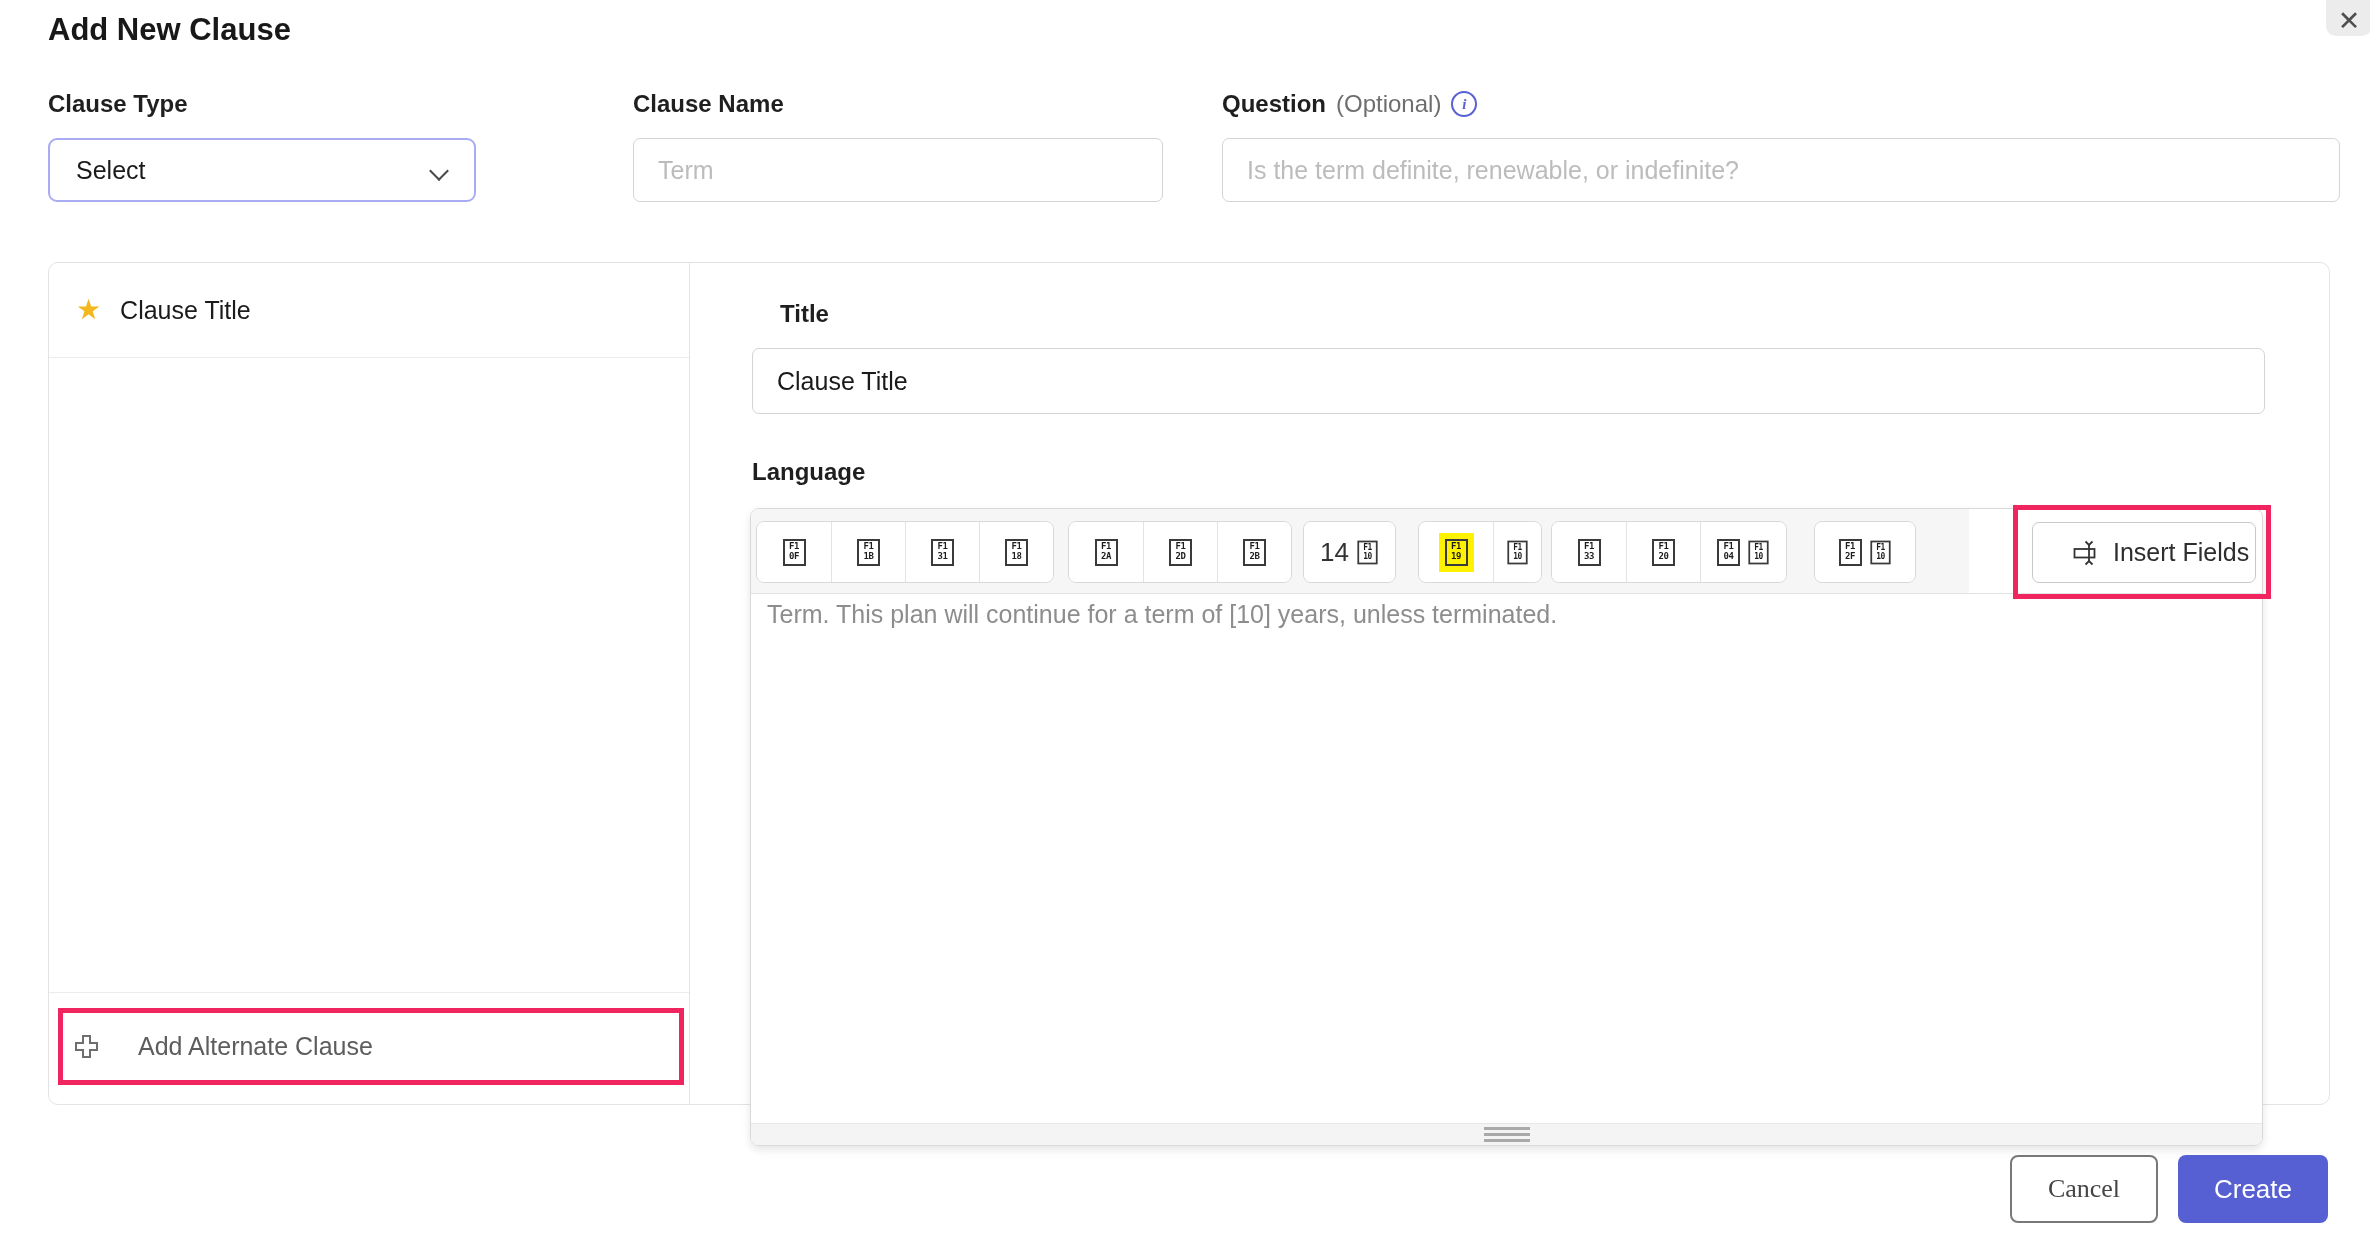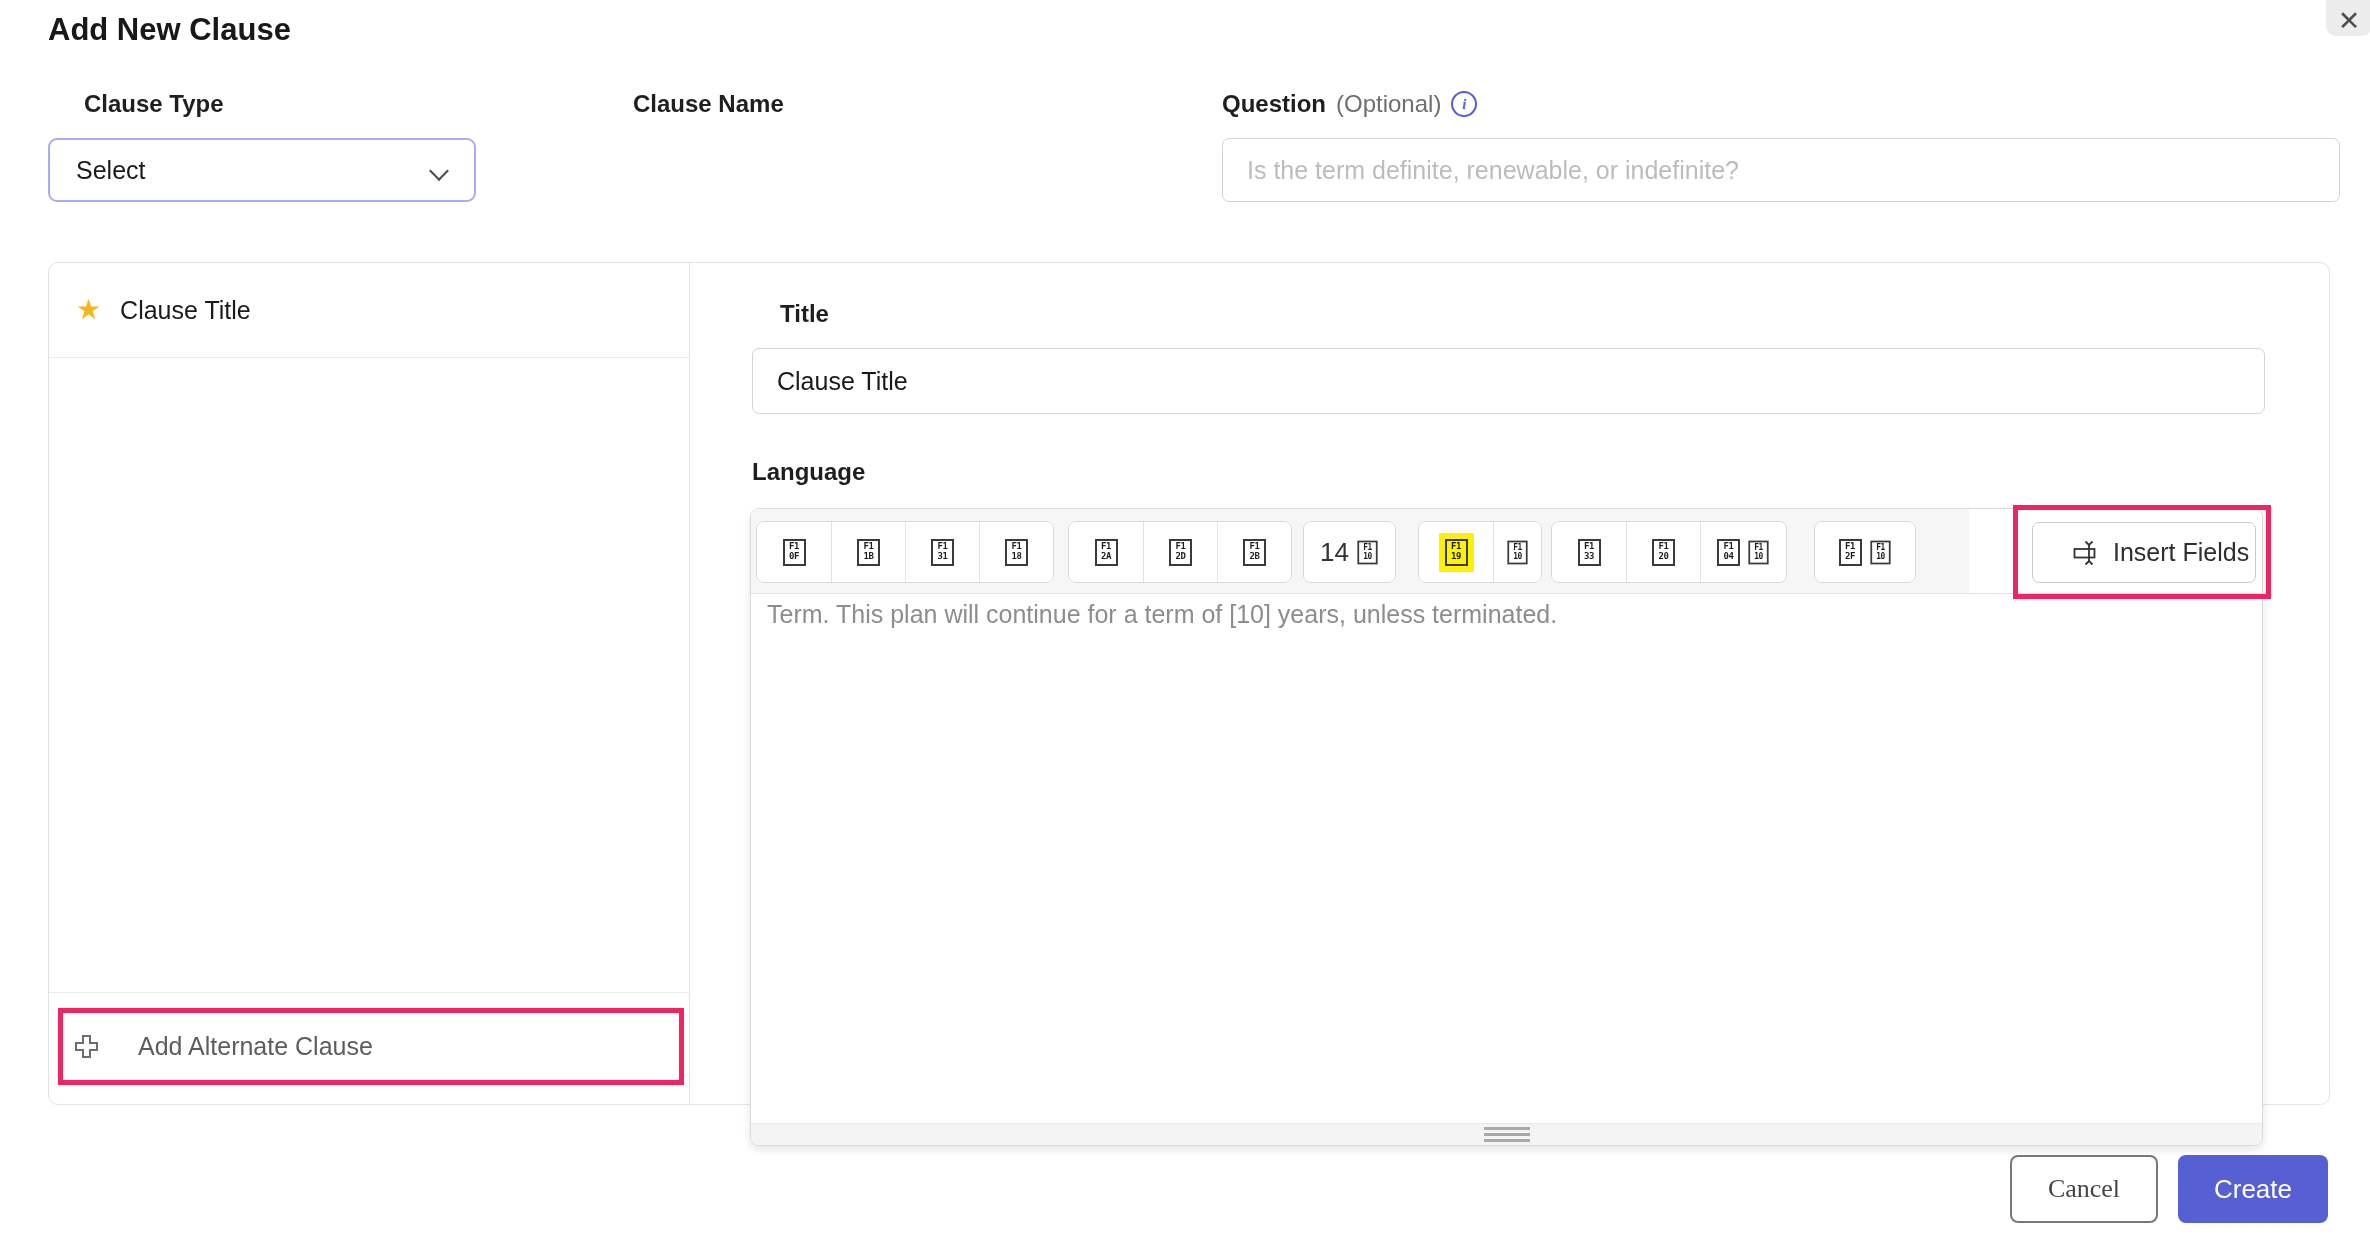--- a/index.html
+++ b/index.html
@@ -16,21 +16,21 @@
 
   
   .close-btn{position:absolute;left:2326px;top:-12px;width:46px;height:48px;background:#ececec;
     border:none;border-radius:10px;color:#4f4f4f;font-size:27px;line-height:66px;text-align:center;cursor:pointer;}
 
   
   .modal-title{position:absolute;left:48px;top:12px;font-size:31px;font-weight:700;color:#181818;}
 
   
   .fld-label{position:absolute;top:90px;font-size:24px;font-weight:600;color:#1f1f1f;}
-  .lbl-clause-type{left:48px;margin-left:36px;}
+  .lbl-clause-type{left:48px;}
   .lbl-clause-name{left:633px;}
   .lbl-question{left:1222px;display:flex;align-items:center;gap:10px;}
   .optional{font-weight:400;color:#6e6e6e;}
   .info-icon{display:inline-flex;align-items:center;justify-content:center;width:26px;height:26px;
     border:2px solid var(--primary);border-radius:50%;color:var(--primary);font-size:15px;font-weight:700;
     font-family:"Liberation Serif", serif;font-style:italic;}
   .select-box{position:absolute;left:48px;top:138px;width:428px;height:64px;border:2px solid var(--focus-border);
     border-radius:9px;background:#fff;display:flex;align-items:center;padding:0 26px;font-size:25px;color:#1a1a1a;cursor:pointer;}
   .chevron{position:absolute;right:28px;top:24px;width:14px;height:14px;border-right:2.5px solid #4a4a4a;
     border-bottom:2.5px solid #4a4a4a;transform:rotate(45deg);}
@@ -111,20 +111,21 @@
 
   <h1 class="modal-title">Add New Clause</h1>
 
   <div class="fld-label lbl-clause-type">Clause Type</div>
   <div class="select-box">
     <span>Select</span>
     <span class="chevron"></span>
   </div>
 
   <div class="fld-label lbl-clause-name">Clause Name</div>
+  <input class="text-input in-clause-name" placeholder="Term" style="">
 
   <div class="fld-label lbl-question">
     <span>Question</span>
     <span class="optional">(Optional)</span>
     <span class="info-icon">i</span>
   </div>
   <input class="text-input in-question" placeholder="Is the term definite, renewable, or indefinite?" style="">
 
   <div class="main-box">
 

